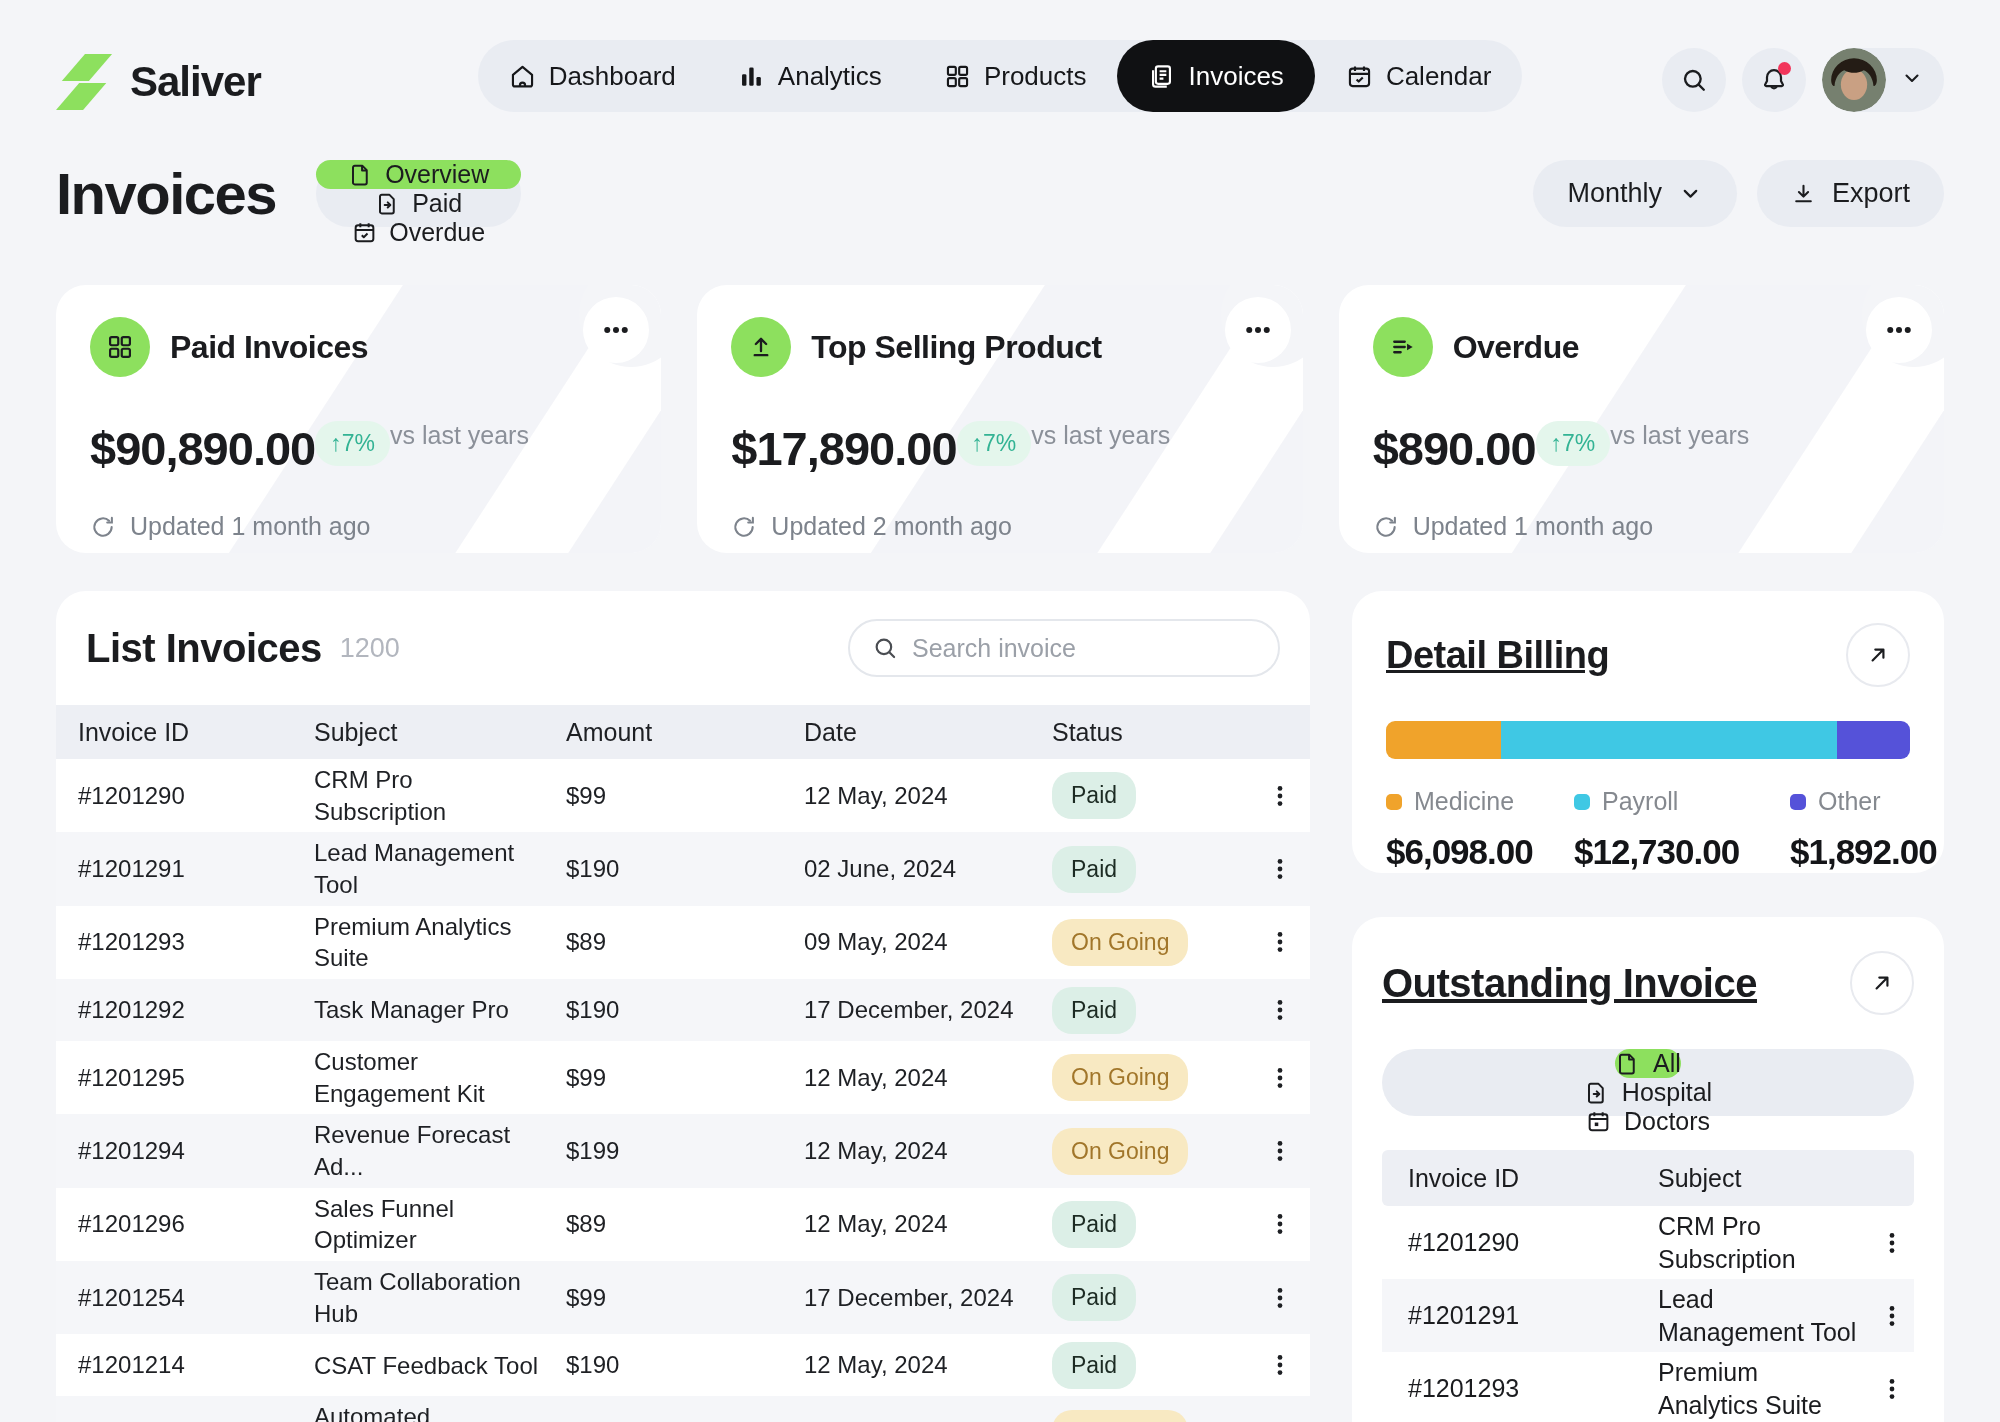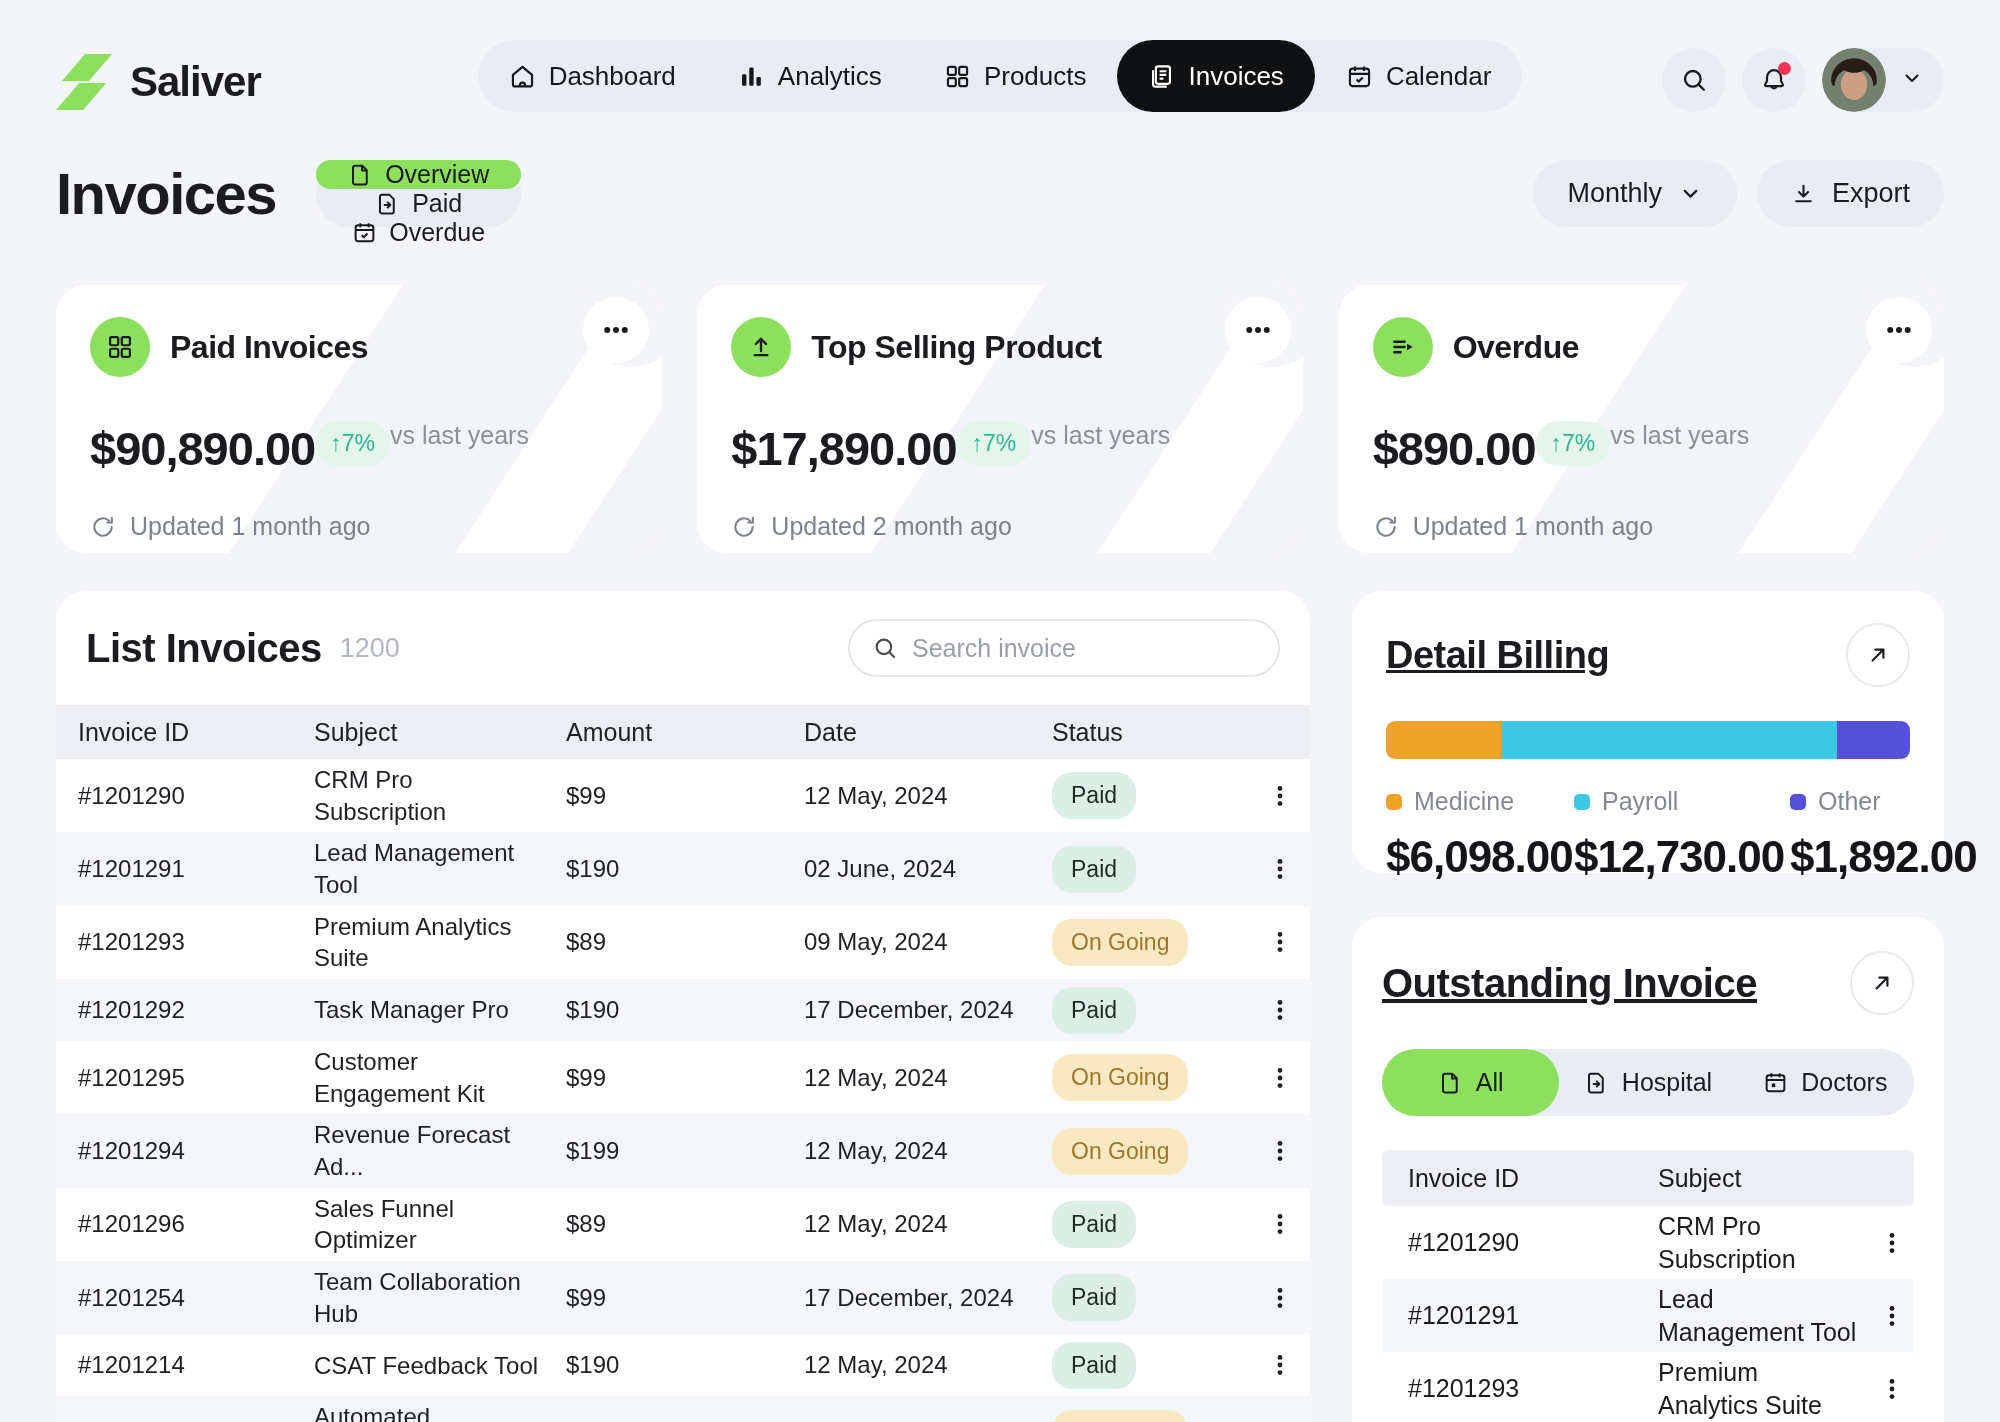--- a/index.html
+++ b/index.html
@@ -81,24 +81,24 @@
   .card-top{display:flex;align-items:center;text-decoration:underline;}
   .detail-title{font-size:38px;font-weight:600;letter-spacing:-.5px;}
   .expand-btn{margin-left:auto;width:64px;height:64px;border-radius:50%;border:2px solid #e8eaef;background:#fff;display:flex;align-items:center;justify-content:center;cursor:pointer;}
   .expand-btn svg{width:26px;height:26px;}
   .hbar{display:flex;height:38px;border-radius:9px;overflow:hidden;margin-top:34px;}
   .hbar .seg{height:100%;}
   .legend-row,.amount-row{display:grid;grid-template-columns:188px 216px 1fr;margin-top:28px;align-items:center;}
   .legend-item{display:flex;align-items:center;gap:12px;font-size:25px;color:#85898f;}
   .ldot{width:16px;height:16px;border-radius:5px;flex:none;}
   .amount-row{margin-top:16px;}
-  .bill-amt{font-size:44px;font-weight:700;letter-spacing:-1px;color:#141518;}
+  .bill-amt{font-size:35px;font-weight:700;letter-spacing:-1px;color:#141518;}
   .outst-card{margin-top:44px;padding:34px 30px;height:560px;overflow:hidden;}
   .outst-title{font-size:40px;font-weight:600;letter-spacing:-.5px;}
-  .otabs{display:flex;align-items:center;background:#e9ecf2;border-radius:34px;height:67px;margin-top:34px;}
+  .otabs{display:flex;align-items:center;background:#e9ecf2;border-radius:34px;height:67px;margin-top:34px;flex-direction:column;}
   .otab{flex:1;display:flex;align-items:center;justify-content:center;gap:13px;height:67px;border-radius:34px;font-size:25px;cursor:pointer;white-space:nowrap;}
   .otab.active{background:#8de05e;}
   .otab svg{width:25px;height:25px;}
   .ohead,.orow{display:grid;grid-template-columns:250px 1fr 44px;align-items:center;padding-left:26px;}
   .ohead{background:#edeff4;height:56px;margin-top:34px;border-radius:6px;font-size:25px;}
   .orow{min-height:65px;font-size:25px;padding-top:4px;padding-bottom:4px;}
   .orow.alt{background:#f5f6f9;}
   .osub{line-height:1.3;padding-right:10px;}
 </style>
 </head>

